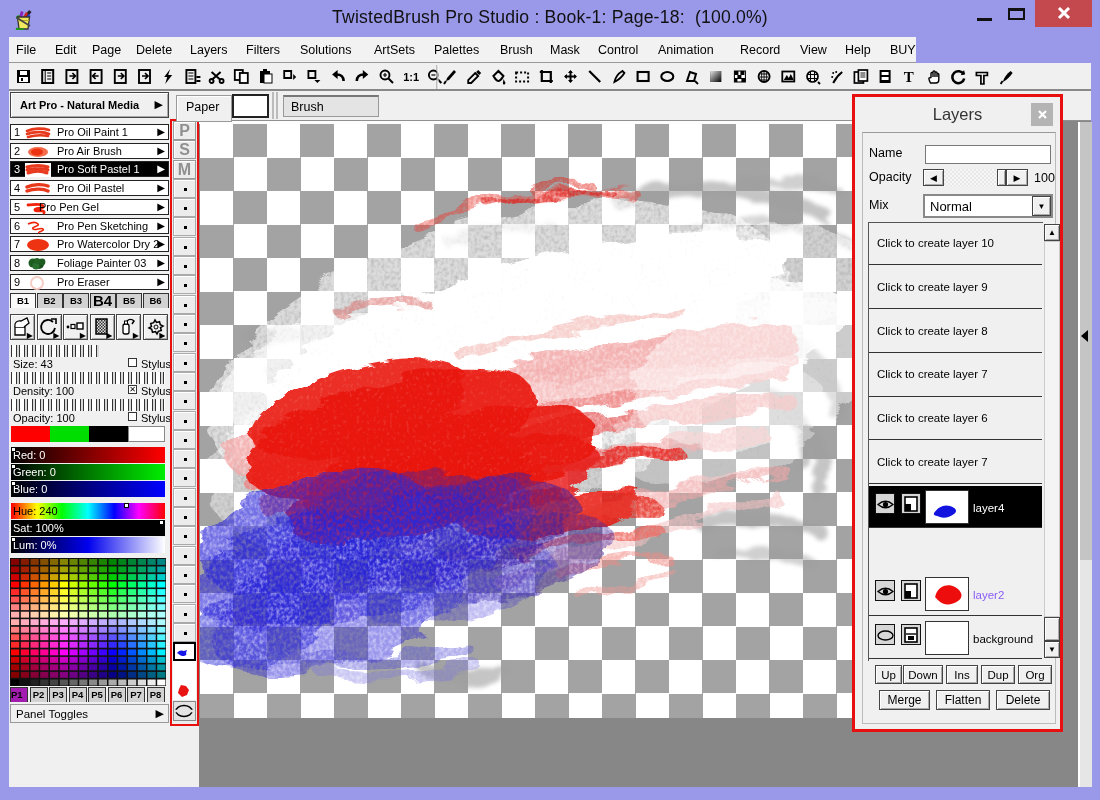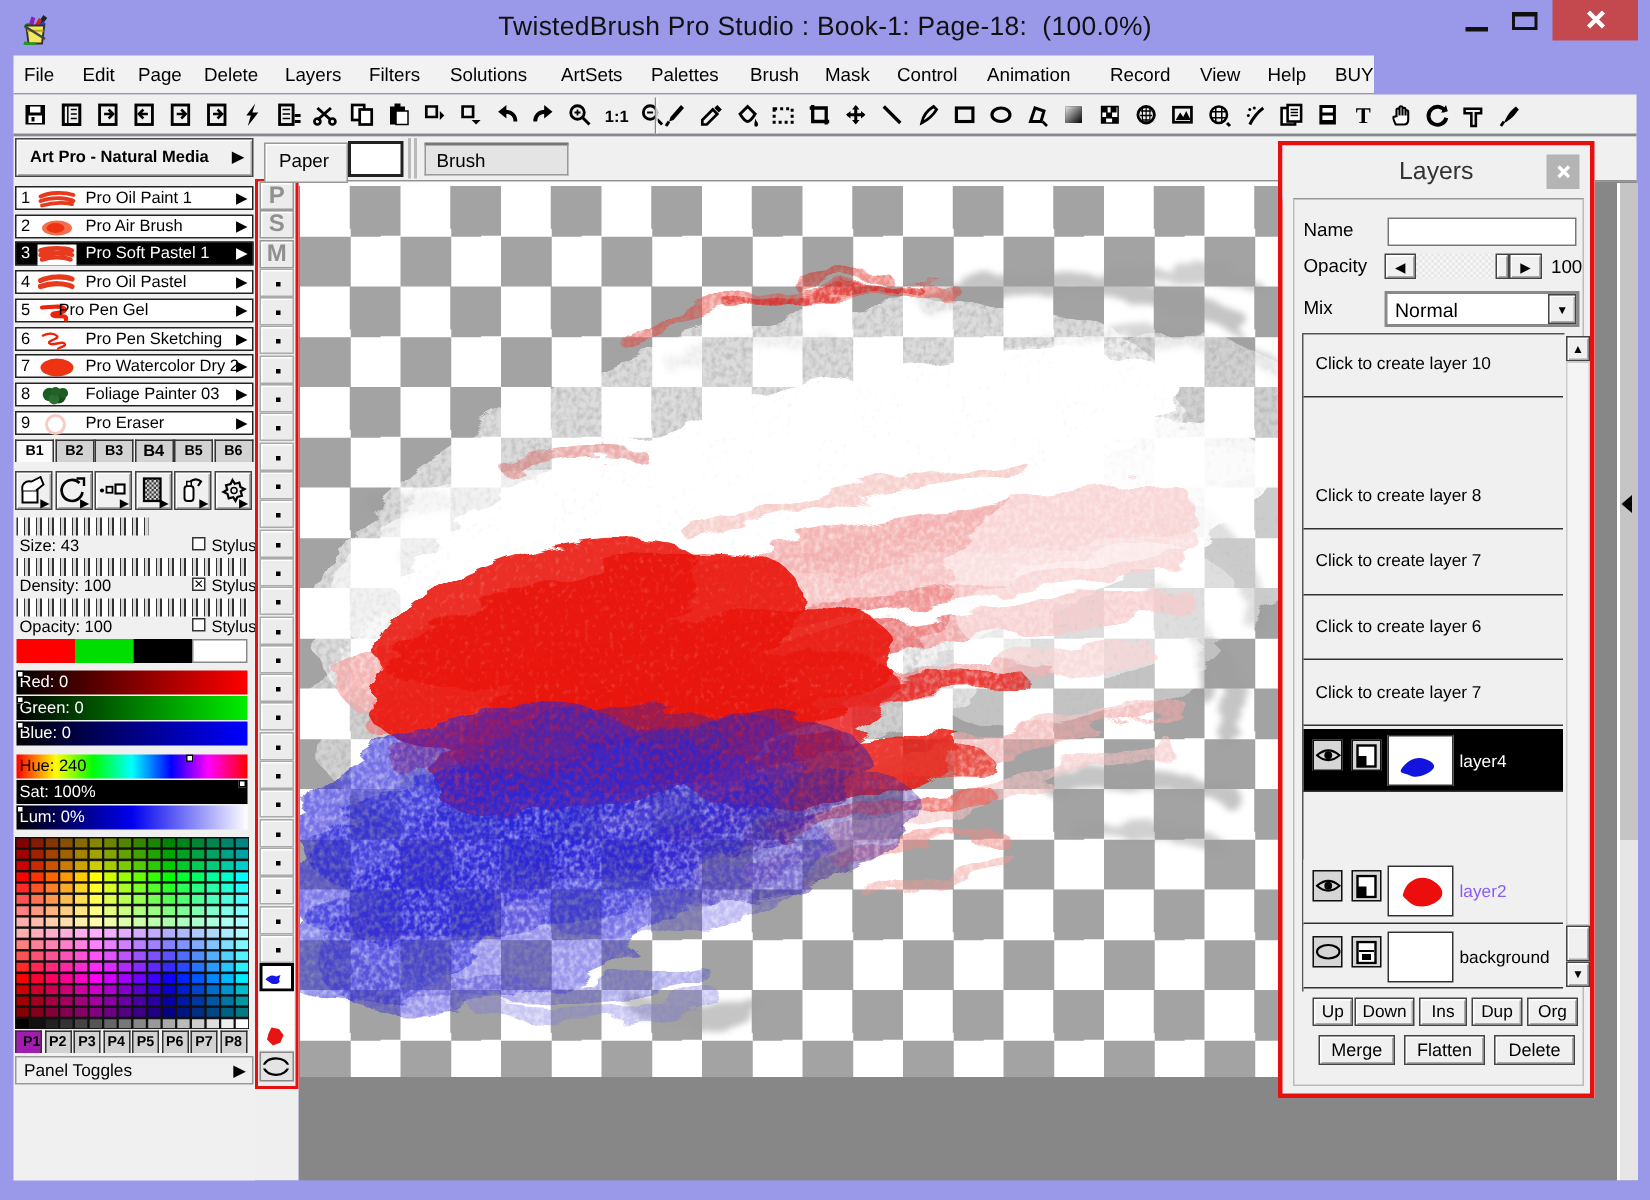--- a/index.html
+++ b/index.html
@@ -435,21 +435,21 @@
 <svg width="26" height="14" style="position:absolute;left:14px;top:1px;">
       <circle cx="12" cy="7" r="6" fill="#fff" stroke="#f6ccc4" stroke-width="2"></circle>
     </svg>
 <span style="position:absolute;left:46px;top:1px;white-space:nowrap">Pro Eraser</span>
 <span style="position:absolute;right:3px;top:1px;font-size:10px">▶</span>
   </div>
 <div class="abs" style="left:10px;top:293px;width:160px;height:15px">
     <span class="abs" style="left:0px;top:0;width:26px;height:15px;background:#fafafa;border:1px solid #333;border-bottom:none;font-size:9.5px;font-weight:bold;text-align:center;line-height:14px">B1</span>
     <span class="abs" style="left:26.5px;top:0;width:26px;height:15px;background:#d2d2d2;border:1px solid #333;border-bottom:none;font-size:9.5px;font-weight:bold;text-align:center;line-height:14px">B2</span>
     <span class="abs" style="left:53.0px;top:0;width:26px;height:15px;background:#d2d2d2;border:1px solid #333;border-bottom:none;font-size:9.5px;font-weight:bold;text-align:center;line-height:14px">B3</span>
-    <span class="abs" style="left:79.5px;top:0;width:26px;height:15px;background:#d2d2d2;border:1px solid #333;border-bottom:none;font-size:11px;font-weight:bold;text-align:center;line-height:14px">B4</span>
+    <span class="abs" style="left:79.5px;top:0;width:26px;height:15px;background:#d2d2d2;border:1px solid #333;border-bottom:none;font-size:15px;font-weight:bold;text-align:center;line-height:14px">B4</span>
     <span class="abs" style="left:106.0px;top:0;width:26px;height:15px;background:#d2d2d2;border:1px solid #333;border-bottom:none;font-size:9.5px;font-weight:bold;text-align:center;line-height:14px">B5</span>
     <span class="abs" style="left:132.5px;top:0;width:26px;height:15px;background:#d2d2d2;border:1px solid #333;border-bottom:none;font-size:9.5px;font-weight:bold;text-align:center;line-height:14px">B6</span>
   </div>
 <div class="abs" style="left:10px;top:314px;width:160px;height:27px">
     <span class="abs btn" style="left:0px;top:0;width:25px;height:26px">
       <svg width="21" height="20" style="position:absolute;left:1px;top:2px">
         <defs>
           <pattern id="hatch" width="3" height="3" patternUnits="userSpaceOnUse">
             <rect width="3" height="3" fill="#ddd"></rect>
             <path d="M0 0h1.5v1.5H0z" fill="#333"></path>
@@ -844,21 +844,21 @@
     <rect x="79.0" y="121.5" width="8.2" height="5.9" fill="#888888"></rect>
     <rect x="88.8" y="121.5" width="8.2" height="5.9" fill="#999999"></rect>
     <rect x="98.5" y="121.5" width="8.2" height="5.9" fill="#aaaaaa"></rect>
     <rect x="108.2" y="121.5" width="8.2" height="5.9" fill="#bbbbbb"></rect>
     <rect x="118.0" y="121.5" width="8.2" height="5.9" fill="#cccccc"></rect>
     <rect x="127.8" y="121.5" width="8.2" height="5.9" fill="#dddddd"></rect>
     <rect x="137.5" y="121.5" width="8.2" height="5.9" fill="#eeeeee"></rect>
     <rect x="147.2" y="121.5" width="8.2" height="5.9" fill="#ffffff"></rect>
   </svg>
 <div class="abs" style="left:10px;top:687px;width:160px;height:15px">
-    <span class="abs" style="left:0px;top:0;width:18px;height:15px;background:#a21caf;border:1px solid #333;border-bottom:none;font-size:9.5px;font-weight:bold;text-align:right;line-height:14px">P1</span>
+    <span class="abs" style="left:0px;top:0;width:18px;height:15px;background:#a21caf;border:1px solid #333;border-bottom:none;font-size:9.5px;font-weight:bold;text-align:left;line-height:14px">P1</span>
     <span class="abs" style="left:19.5px;top:0;width:18px;height:15px;background:#d2d2d2;border:1px solid #333;border-bottom:none;font-size:9.5px;font-weight:bold;text-align:center;line-height:14px">P2</span>
     <span class="abs" style="left:39.0px;top:0;width:18px;height:15px;background:#d2d2d2;border:1px solid #333;border-bottom:none;font-size:9.5px;font-weight:bold;text-align:center;line-height:14px">P3</span>
     <span class="abs" style="left:58.5px;top:0;width:18px;height:15px;background:#d2d2d2;border:1px solid #333;border-bottom:none;font-size:9.5px;font-weight:bold;text-align:center;line-height:14px">P4</span>
     <span class="abs" style="left:78.0px;top:0;width:18px;height:15px;background:#d2d2d2;border:1px solid #333;border-bottom:none;font-size:9.5px;font-weight:bold;text-align:center;line-height:14px">P5</span>
     <span class="abs" style="left:97.5px;top:0;width:18px;height:15px;background:#d2d2d2;border:1px solid #333;border-bottom:none;font-size:9.5px;font-weight:bold;text-align:center;line-height:14px">P6</span>
     <span class="abs" style="left:117.0px;top:0;width:18px;height:15px;background:#d2d2d2;border:1px solid #333;border-bottom:none;font-size:9.5px;font-weight:bold;text-align:center;line-height:14px">P7</span>
     <span class="abs" style="left:136.5px;top:0;width:18px;height:15px;background:#d2d2d2;border:1px solid #333;border-bottom:none;font-size:9.5px;font-weight:bold;text-align:center;line-height:14px">P8</span>
   </div>
 <div class="abs" style="left:10px;top:704px;width:159px;height:19px;background:#f0f0f0;border:1px solid #999">
 <span style="position:absolute;left:5px;top:3px;font-size:11.5px">Panel Toggles</span>
@@ -978,20 +978,23 @@
     <div class="abs btn" style="left:151px;top:72px;width:22px;height:17px;font-size:9px;line-height:16px">▶</div>
     <div class="abs" style="left:179px;top:74px;font-size:12.5px">100</div>
     <div class="abs" style="left:14px;top:101px;font-size:12.5px">Mix</div>
     <div class="abs" style="left:68px;top:97px;width:130px;height:24px;background:#fff;border:2px solid #888">
       <span style="position:absolute;left:5px;top:3px;font-size:13px">Normal</span>
       <span class="btn" style="position:absolute;right:0;top:0;width:19px;height:20px;font-size:8px;line-height:19px">▼</span>
     </div>
     <div class="abs" style="left:13px;top:125px;width:175px;height:439px;background:#f0f0f0;border-left:1.5px solid #555;border-top:1.5px solid #555">
       <div class="abs" style="left:0;top:0.0px;width:173px;height:42.3px;border-bottom:1.5px solid #333">
         <span style="position:absolute;left:8px;top:14px;font-size:11.5px">Click to create layer 10</span>
+      </div>
+      <div class="abs" style="left:0;top:43.8px;width:173px;height:42.3px;border-bottom:1.5px solid #333">
+        <span style="position:absolute;left:8px;top:14px;font-size:11.5px">Click to create layer 9</span>
       </div>
       <div class="abs" style="left:0;top:87.6px;width:173px;height:42.3px;border-bottom:1.5px solid #333">
         <span style="position:absolute;left:8px;top:14px;font-size:11.5px">Click to create layer 8</span>
       </div>
       <div class="abs" style="left:0;top:131.4px;width:173px;height:42.3px;border-bottom:1.5px solid #333">
         <span style="position:absolute;left:8px;top:14px;font-size:11.5px">Click to create layer 7</span>
       </div>
       <div class="abs" style="left:0;top:175.2px;width:173px;height:42.3px;border-bottom:1.5px solid #333">
         <span style="position:absolute;left:8px;top:14px;font-size:11.5px">Click to create layer 6</span>
       </div>

